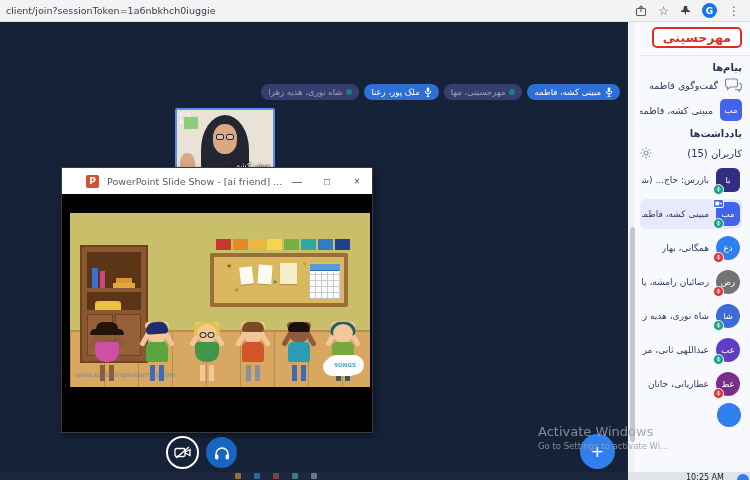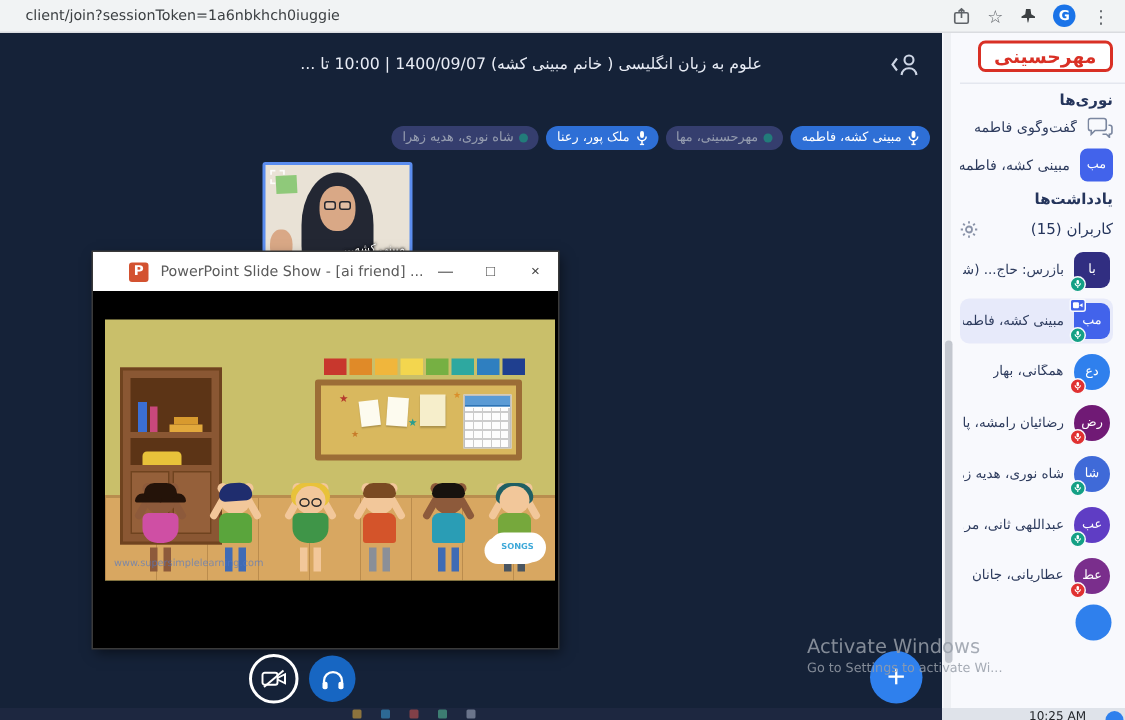--- a/index.html
+++ b/index.html
@@ -2,21 +2,21 @@
 <html lang="fa"><head>
 <meta charset="utf-8">
 <style>
   * { margin:0; padding:0; box-sizing:border-box; }
   body { font-family:"DejaVu Sans", sans-serif; background:#777; }
   .screen { position:relative; width:750px; height:480px; overflow:hidden; background:#fff; }
 
   
   .browser-bar { position:absolute; left:0; top:0; width:750px; height:22px; background:#f1f3f4;
                  display:flex; align-items:center; border-bottom:1px solid #dadce0; }
-  .url-text { font-size:9.5px; color:#3c4043; padding-left:17px; flex:1; white-space:nowrap; overflow:hidden; }
+  .url-text { font-size:9.5px; color:#3c4043; padding-left:6px; flex:1; white-space:nowrap; overflow:hidden; }
   .browser-icons { display:flex; align-items:center; gap:11px; padding-right:10px; }
   .b-icon { font-size:12px; color:#5f6368; line-height:1; }
   .profile-circle { width:15px; height:15px; border-radius:50%; background:#1a73e8; color:#fff;
                     font-size:9px; font-weight:bold; display:flex; align-items:center; justify-content:center; }
 
   
   .main { position:absolute; left:0; top:22px; width:628px; height:450px; background:#152238; overflow:hidden; }
 
   .titlebar { position:absolute; left:0; top:0; width:628px; height:42px; }
   .session-title { position:absolute; left:50%; top:15px; transform:translateX(-37%); color:#e8ecf5;
@@ -213,30 +213,20 @@
             <path d="M4 1h3l.5 3.5L10 6v1H6.2L5.5 10h-.4L4.6 7H1V6l2.5-1.5z" fill="#3c4043"></path>
           </svg>
       </span>
       <span class="profile-circle">G</span>
       <span class="b-icon">⋮</span>
     </div>
   </div>
 
   <div class="main">
 
-    <div class="titlebar">
-      <span class="session-title">علوم به زبان انگلیسی ( خانم مبینی کشه) 1400/09/07 | 10:00 تا ...</span>
-      <span class="presenter">
-        <svg width="22" height="16" viewBox="0 0 22 16">
-            <path d="M6 4l-3 4 3 4" fill="none" stroke="#cdd5e4" stroke-width="1.4"></path>
-            <circle cx="14" cy="5" r="3" fill="none" stroke="#cdd5e4" stroke-width="1.4"></circle>
-            <path d="M9 15c.5-3 2.5-4.5 5-4.5s4.5 1.5 5 4.5" fill="none" stroke="#cdd5e4" stroke-width="1.4"></path>
-          </svg>
-      </span>
-    </div>
 
     <div class="pills">
 
     <div class="pill speaking">
         <span class="mic-g">
           <svg width="8" height="10" viewBox="0 0 8 10">
               <rect x="2.7" y="0.4" width="2.6" height="4.6" rx="1.3" fill="#fff"></rect>
               <path d="M1.2 4a2.8 2.8 0 0 0 5.6 0" fill="none" stroke="#fff" stroke-width="1"></path>
               <path d="M4 7v2M2.6 9.4h2.8" stroke="#fff" stroke-width="1"></path>
             </svg>
@@ -440,21 +430,21 @@
   </div>
 
   <aside class="sidebar">
     <div class="sb-scroll">
         <div class="sb-thumb"></div>
       </div>
 
     <span class="brand">مهرحسینی</span>
     <div class="sb-divider"></div>
 
-    <div class="sb-header">نوری‌ها</div>
+    <div class="sb-header">پیام‌ها</div>
 
     <div class="sb-row">
       <span>
         <svg width="17" height="14" viewBox="0 0 17 14">
             <path d="M2 1h9a1.5 1.5 0 0 1 1.5 1.5v5A1.5 1.5 0 0 1 11 9H5l-2.5 2.5V9H2A1.5 1.5 0 0 1 .5 7.5v-5A1.5 1.5 0 0 1 2 1z" fill="none" stroke="#7b87a0" stroke-width="1.1"></path>
             <path d="M14 5.5h1a1.3 1.3 0 0 1 1.3 1.3v3.4a1.3 1.3 0 0 1-1.3 1.3h-.4v2l-2-2H10" fill="none" stroke="#7b87a0" stroke-width="1.1"></path>
           </svg>
       </span>
       <span class="sb-row-label">گفت‌وگوی فاطمه</span>
     </div>
@@ -536,21 +526,21 @@
                 <rect x="2.7" y="0.4" width="2.6" height="4.6" rx="1.3" fill="#fff"></rect>
                 <path d="M1.2 4a2.8 2.8 0 0 0 5.6 0" fill="none" stroke="#fff" stroke-width="1.2"></path>
                 <path d="M4 7v2" stroke="#fff" stroke-width="1.2"></path>
               </svg>
           </span>
         </span>
         <span class="u-name">همگانی، بهار</span>
       </div>
         <div class="user-row">
         <span class="u-avatar-wrap">
-          <span class="u-avatar" style="background: #701a75; border-radius: 50%;">
+          <span class="u-avatar" style="background: #737373; border-radius: 50%;">
               <span>رض</span>
             </span>
 
           <span class="badge off">
             <svg width="5" height="7" viewBox="0 0 8 10">
                 <rect x="2.7" y="0.4" width="2.6" height="4.6" rx="1.3" fill="#fff"></rect>
                 <path d="M1.2 4a2.8 2.8 0 0 0 5.6 0" fill="none" stroke="#fff" stroke-width="1.2"></path>
                 <path d="M4 7v2" stroke="#fff" stroke-width="1.2"></path>
               </svg>
           </span>

